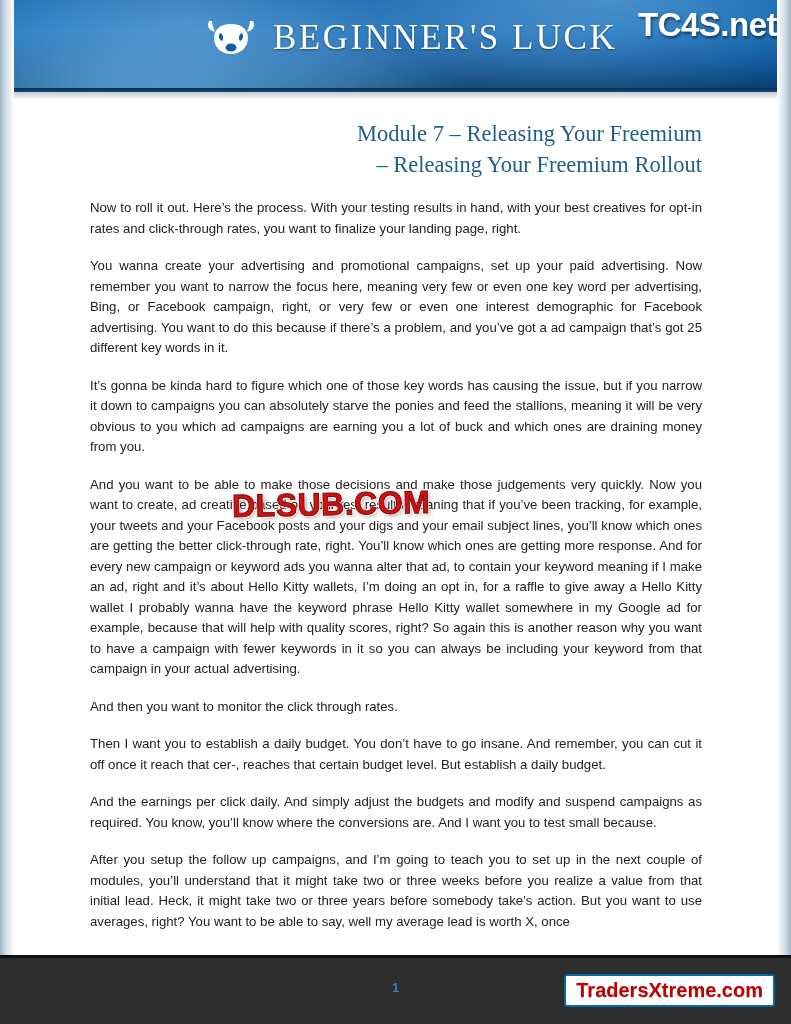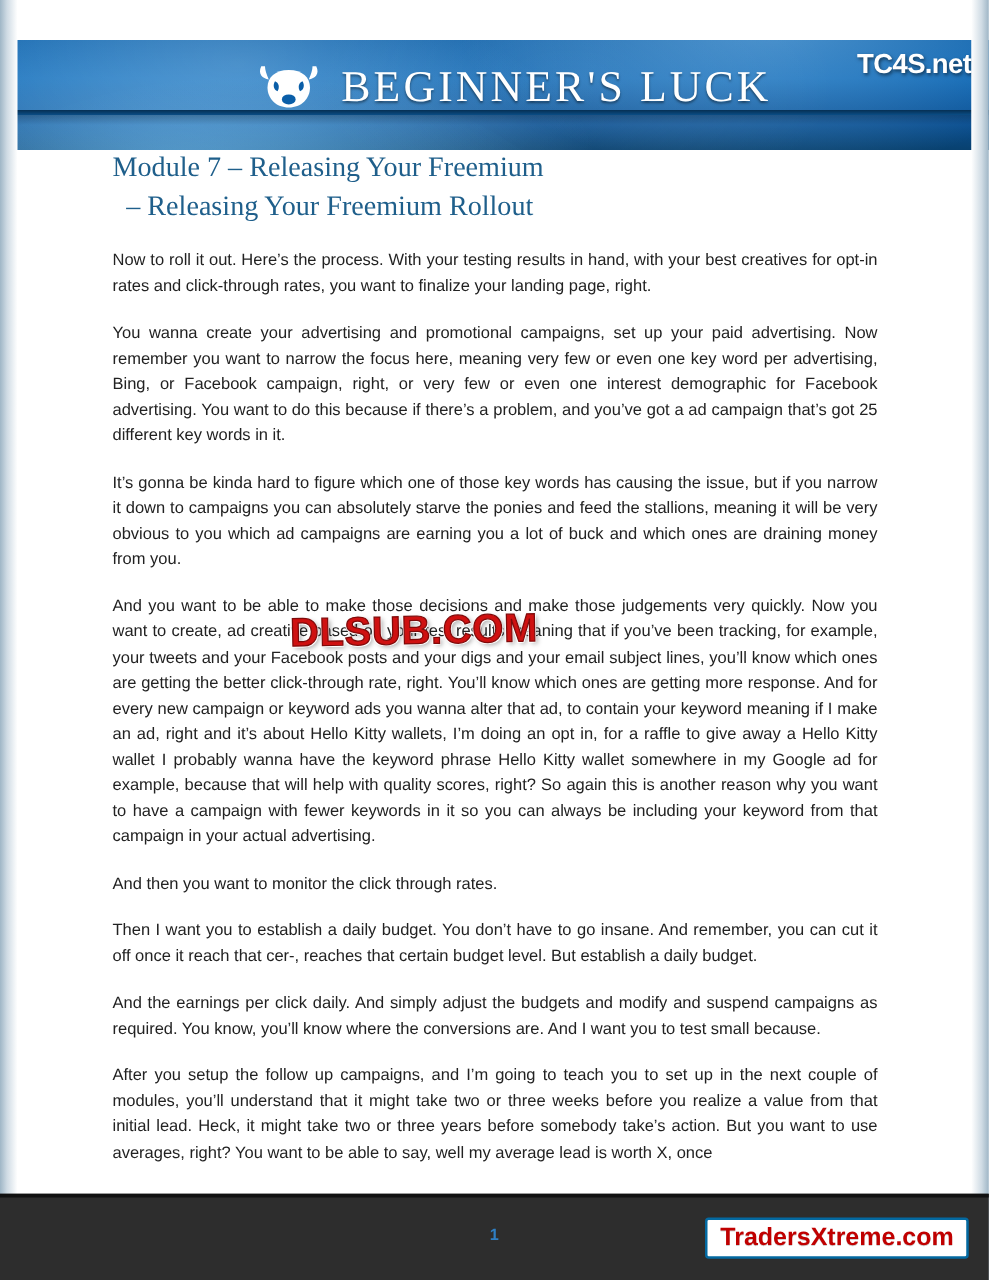--- a/index.html
+++ b/index.html
@@ -37,21 +37,20 @@
   
   .header {
     position: absolute;
     left: 0; right: 0; top: 0;
     height: 88px;
     background:
       radial-gradient(ellipse 480px 220px at 18% 120%, rgba(120,200,255,0.55) 0%, rgba(120,200,255,0) 70%),
       radial-gradient(ellipse 360px 180px at 78% -20%, rgba(160,215,255,0.45) 0%, rgba(160,215,255,0) 70%),
       linear-gradient(180deg, #0a5ea8 0%, #0b63b0 35%, #0a4f92 75%, #08416f 100%);
     overflow: hidden;
-    margin-top: 32px;
   }
   .header .swoosh-a {
     position: absolute;
     left: -120px; top: -140px;
     width: 620px; height: 320px;
     border-radius: 50%;
     background: radial-gradient(ellipse at 50% 50%, rgba(255,255,255,0.18) 0%, rgba(255,255,255,0.02) 60%, rgba(255,255,255,0) 72%);
   }
   .header .swoosh-b {
     position: absolute;
@@ -104,40 +103,41 @@
     text-shadow: 0 1px 2px rgba(0,0,0,0.45);
   }
 
   .site-tag {
     position: absolute;
     right: 14px;
     top: 6px;
     color: #ffffff;
     font-family: "Liberation Sans", sans-serif;
     font-weight: bold;
-    font-size: 22px;
+    font-size: 33px;
     letter-spacing: -0.5px;
     text-shadow: 1px 2px 3px rgba(0,0,0,0.55);
     white-space: nowrap;
   }
 
   
   .content {
     position: absolute;
     left: 90px;
     top: 118px;
     width: 612px;
   }
   .doc-title {
     color: #1f5f8b;
     font-family: "Liberation Serif", serif;
     font-size: 22.5px;
     line-height: 31px;
     margin: 0 0 18px 0;
     font-weight: normal;
+    text-align: right;
   }
   .doc-title .line2 { display: block; margin-left: 11px; }
 
   p.para {
     font-family: "Liberation Sans", sans-serif;
     font-size: 13.2px;
     line-height: 20.5px;
     color: #222222;
     text-align: justify;
     margin: 4px 0 17px 0;

